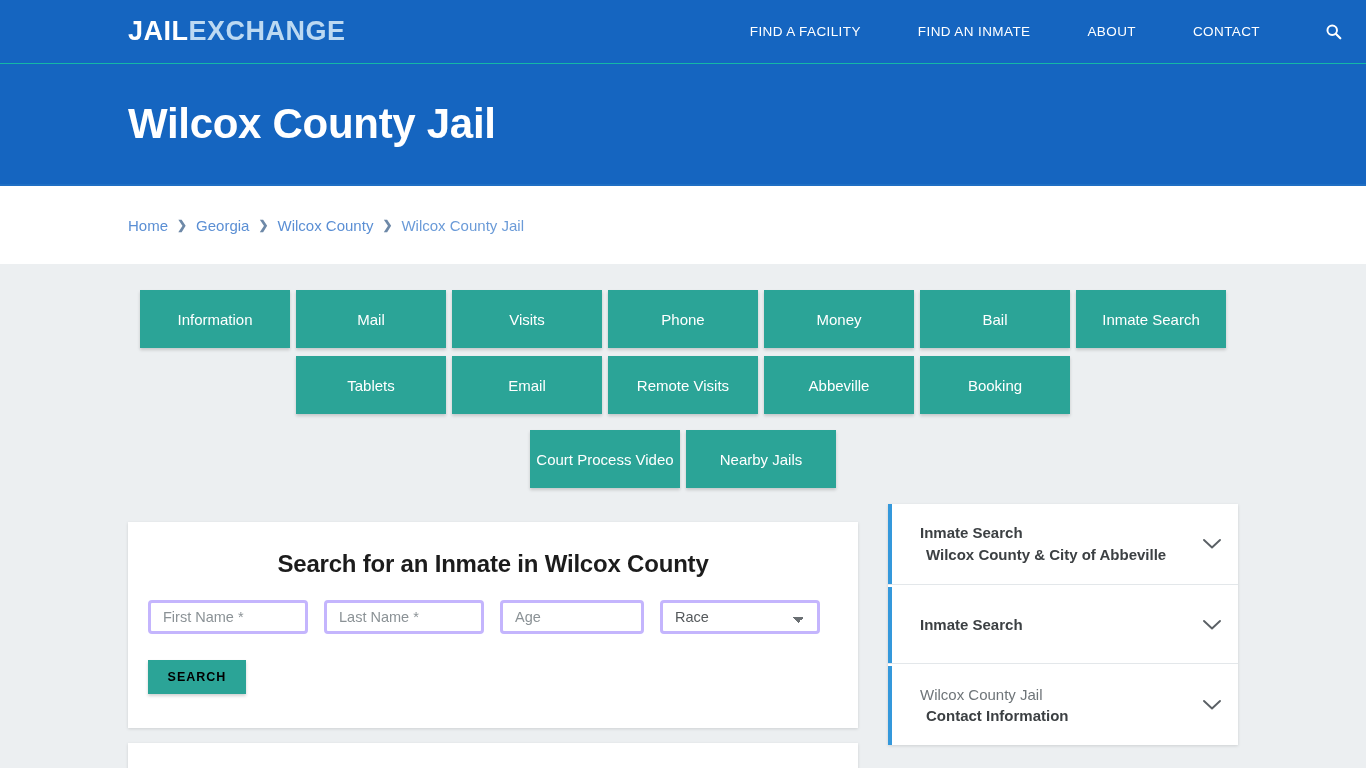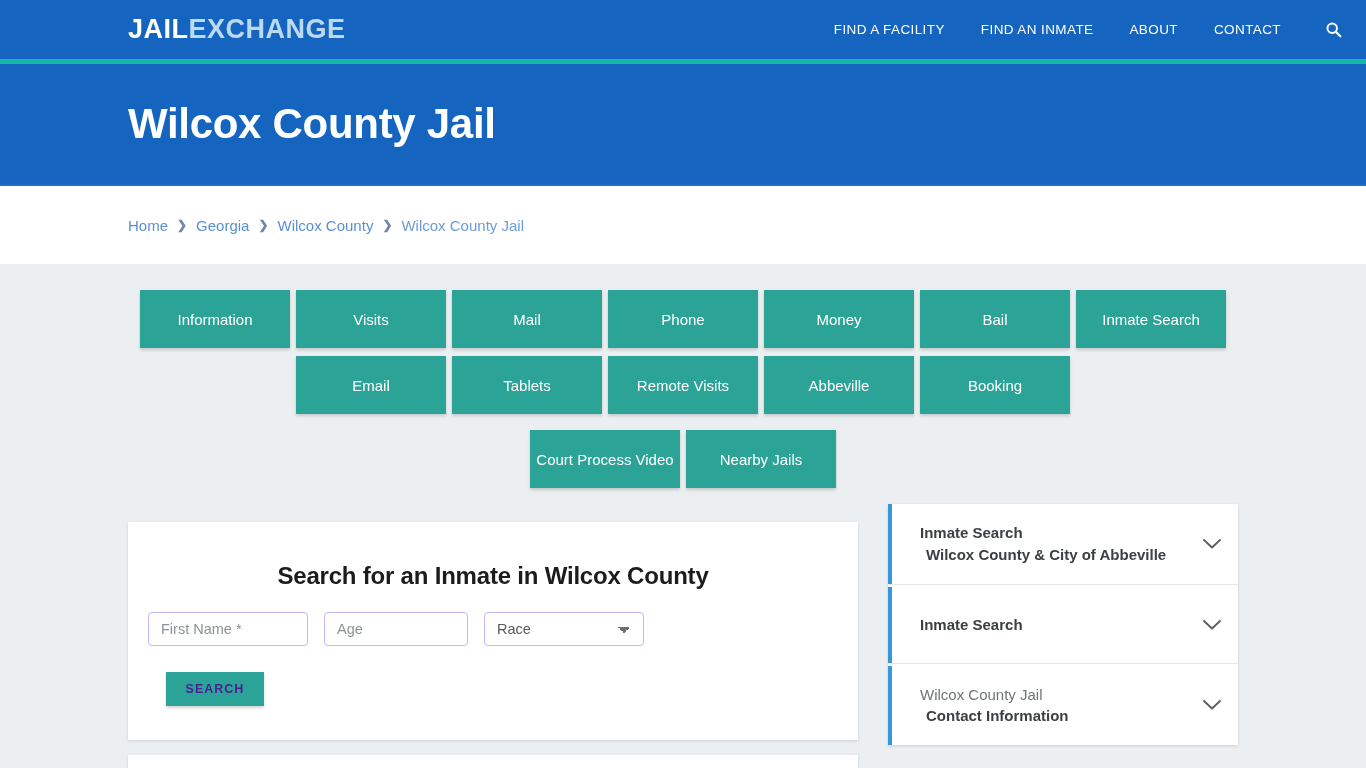--- a/index.html
+++ b/index.html
@@ -13,41 +13,41 @@
   body {
     font-family: "Liberation Sans", sans-serif;
     background: #eceff1;
     color: #333;
   }
 
   
   .site-header {
     height: 64px;
     background: #1565c0;
-    border-bottom: 5px solid #14b8a6;
+    border-bottom: 1px solid #14b8a6;
     display: flex;
     align-items: center;
     padding: 0 24px 0 128px;
   }
 
   .logo {
     font-size: 27px;
     font-weight: bold;
     letter-spacing: 0.5px;
     white-space: nowrap;
     line-height: 1;
   }
   .logo-jail { color: #ffffff; }
   .logo-exchange { color: #bcd9f2; }
 
   .main-nav {
     margin-left: auto;
     display: flex;
     align-items: center;
-    gap: 36px;
+    gap: 57px;
   }
 
   .nav-link {
     color: #ffffff;
     font-size: 13.5px;
     letter-spacing: 0.4px;
     text-decoration: none;
     white-space: nowrap;
     cursor: pointer;
   }
@@ -157,39 +157,39 @@
   }
 
   .col-left { width: 730px; flex: none; }
   .col-right { width: 350px; flex: none; margin-top: -18px; }
 
   
   .card {
     background: #ffffff;
     box-shadow: 0 1px 3px rgba(0,0,0,0.13);
   }
-  .search-card { padding: 40px 20px 34px 20px; }
+  .search-card { padding: 28px 20px 34px 20px; }
 
   .search-heading {
     text-align: center;
     font-size: 24px;
     font-weight: bold;
     color: #1c1c1c;
     margin-bottom: 22px;
     letter-spacing: -0.2px;
   }
 
   .search-fields {
     display: flex;
     gap: 16px;
     padding: 0 0 0 0;
   }
   .field {
     height: 34px;
-    border: 1px solid #c4b5fd;
+    border: 3px solid #c4b5fd;
     border-radius: 4px;
     background: #ffffff;
     font-size: 14.5px;
     color: #55595c;
     padding: 0 12px;
     font-family: "Liberation Sans", sans-serif;
     outline: none;
   }
   .field::placeholder { color: #8b9296; }
   .f-first { width: 160px; }
@@ -202,25 +202,25 @@
     background-image: linear-gradient(45deg, transparent 50%, #6a6f73 50%),
                       linear-gradient(135deg, #6a6f73 50%, transparent 50%);
     background-position: calc(100% - 19px) 14px, calc(100% - 13px) 14px;
     background-size: 6px 6px, 6px 6px;
     background-repeat: no-repeat;
     color: #55595c;
   }
 
   .search-submit {
     margin-top: 26px;
-    margin-left: 18px;
+    margin-left: 0;
     width: 98px;
     height: 34px;
     background: #2ba497;
-    color: #4c1d95;
+    color: #000000;
     border: none;
     font-size: 12.5px;
     font-weight: bold;
     letter-spacing: 1px;
     cursor: pointer;
     box-shadow: 0 2px 3px rgba(0,0,0,0.18);
     font-family: "Liberation Sans", sans-serif;
   }
 
   
@@ -305,49 +305,50 @@
     <span class="crumb-sep">❯</span>
     <a class="crumb current">Wilcox County Jail</a>
   </nav>
 </section>
 
 <main class="body-area">
 
   <div class="btn-grid">
     <div class="tile-row">
       <button class="nav-tile">Information</button>
+      <button class="nav-tile">Mail</button>
       <button class="nav-tile">Visits</button>
-      <button class="nav-tile">Mail</button>
       <button class="nav-tile">Phone</button>
       <button class="nav-tile">Money</button>
       <button class="nav-tile">Bail</button>
       <button class="nav-tile">Inmate Search</button>
     </div>
     <div class="tile-row">
+      <button class="nav-tile">Tablets</button>
       <button class="nav-tile">Email</button>
-      <button class="nav-tile">Tablets</button>
       <button class="nav-tile">Remote Visits</button>
       <button class="nav-tile">Abbeville</button>
       <button class="nav-tile">Booking</button>
     </div>
     <div class="tile-row row3">
       <button class="nav-tile">Court Process Video</button>
       <button class="nav-tile">Nearby Jails</button>
     </div>
   </div>
 
   <div class="content-cols">
 
     <div class="col-left">
 
       <div class="card search-card">
         <h2 class="search-heading">Search for an Inmate in Wilcox County</h2>
 
         <div class="search-fields">
           <input class="field f-first" type="text" placeholder="First Name *" style="">
+          <input class="field f-last" type="text" placeholder="Last Name *" style="">
           <input class="field f-age" type="text" placeholder="Age" style="">
           <select class="field f-race">
             <option>Race</option>
           </select>
         </div>
 
         <button class="search-submit">SEARCH</button>
       </div>
 
       <div class="card info-card">

